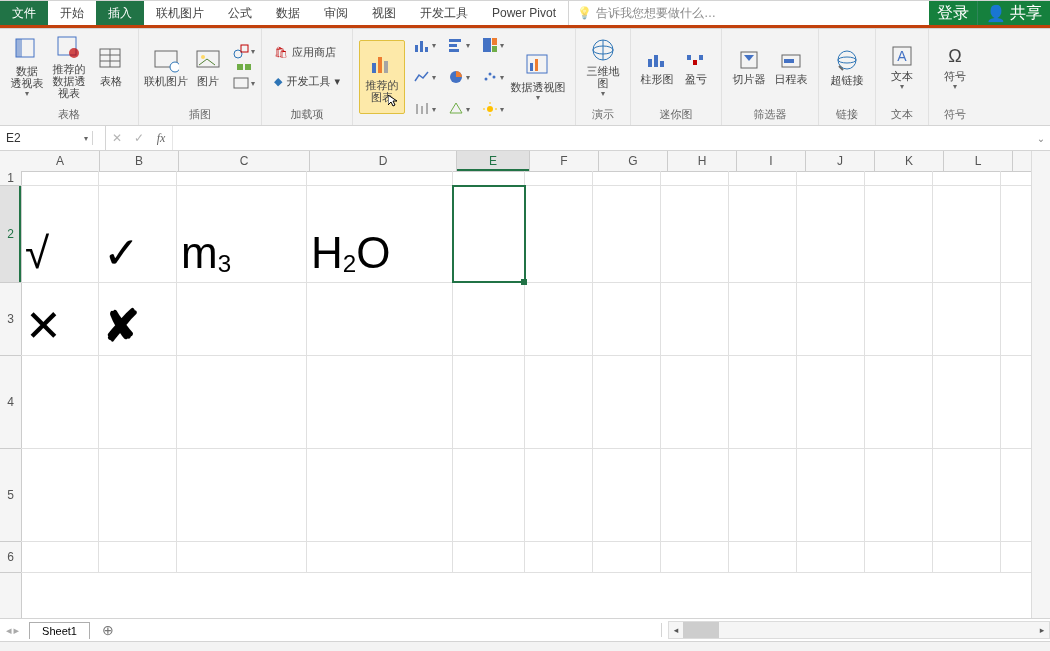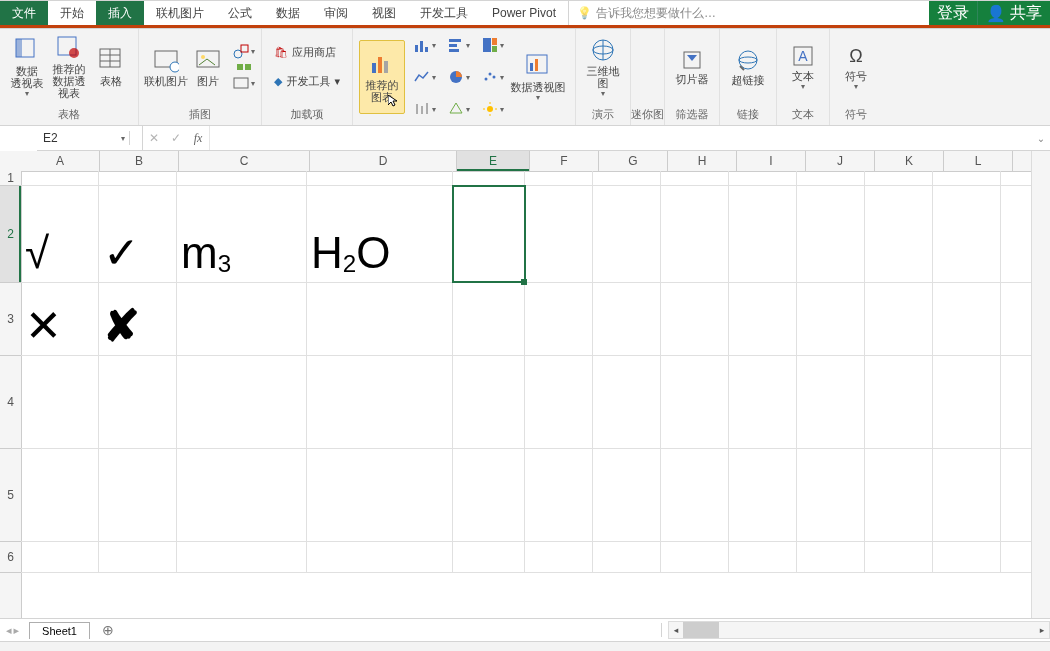--- a/index.html
+++ b/index.html
@@ -24,21 +24,21 @@
   .rbtn .dd { font-size:8px; color:#666; }
   .rbtn.cursor { background:#fde9a9; border:1px solid #e0c040; border-radius:2px; width:44px; }
   .smallbtn { display:flex; align-items:center; font-size:11px; color:#444; gap:4px; padding:3px 6px; cursor:pointer; }
   .mini-grid { display:grid; grid-template-columns:repeat(3, 28px); grid-auto-rows:28px; gap:4px 6px; align-items:center; }
   .mini { display:flex; align-items:center; justify-content:center; cursor:pointer; }
   .mini .dd { font-size:8px; color:#666; margin-left:2px; }
   .dlglaunch { display:flex; justify-content:flex-end; padding:0 4px 2px; }
   .dlglaunch span { width:10px; height:10px; border:1px solid #888; position:relative; display:block; cursor:pointer; }
   .dlglaunch span::after { content:""; position:absolute; right:-2px; bottom:-2px; width:5px; height:5px; border-right:1px solid #888; border-bottom:1px solid #888; }
 
-  .namebox-row { display:flex; align-items:center; height:24px; border-bottom:1px solid #d4d4d4; background:#fff;margin-left:37px; }
+  .namebox-row { display:flex; align-items:center; height:24px; border-bottom:1px solid #d4d4d4; background:#fff; }
   .namebox { width:82px; border-right:1px solid #d4d4d4; display:flex; align-items:center; justify-content:space-between; padding:0 4px 0 6px; font-size:12px; color:#333; }
   .namebox .dd { font-size:8px; color:#666; }
   .fx-x, .fx-chk, .fx-fx { width:22px; text-align:center; font-size:12px; color:#b4b4b4; }
   .fx-fx { font-style:italic; font-family:"Times New Roman",serif; color:#666;text-align:center; }
   .fbar { flex:1; height:100%; border-left:1px solid #e6e6e6; }
   .fx-expand { width:18px; text-align:center; color:#888; font-size:10px; cursor:pointer; }
 
   .sheet-wrap { position:relative; height:467px; overflow:hidden; }
   .corner { position:absolute; left:0; top:0; width:21px; height:20px; border-right:1px solid #ccc; border-bottom:1px solid #ccc; background:#f5f5f5; }
   .colheads { position:absolute; left:21px; right:18px; top:0; height:20px; display:flex; background:#f5f5f5; border-bottom:1px solid #ccc; }
@@ -301,32 +301,55 @@
           <div class="cap" style="white-space:pre-line">三维地
 图</div>
           <div class="dd">▾</div>
         </div>
     </div>
     <div class="glabel">演示</div>
   </div>
 
   <div class="group">
     <div class="grow">
+      <div class="rbtn" style="width:40px">
+          <svg width="22" height="22">
+            <rect x="2" y="10" width="4" height="8" fill="#4472c4"></rect>
+            <rect x="8" y="6" width="4" height="12" fill="#4472c4"></rect>
+            <rect x="14" y="12" width="4" height="6" fill="#4472c4"></rect>
+          </svg>
+          <div class="cap">柱形图</div>
+        </div>
+      <div class="rbtn" style="width:38px">
+          <svg width="22" height="22">
+            <rect x="2" y="6" width="4" height="5" fill="#4472c4"></rect>
+            <rect x="8" y="11" width="4" height="5" fill="#c00000"></rect>
+            <rect x="14" y="6" width="4" height="5" fill="#4472c4"></rect>
+          </svg>
+          <div class="cap">盈亏</div>
+        </div>
     </div>
     <div class="glabel">迷你图</div>
   </div>
 
   <div class="group">
     <div class="grow">
       <div class="rbtn" style="width:42px">
           <svg width="22" height="22">
             <rect x="3" y="3" width="16" height="16" fill="none" stroke="#666"></rect>
             <polygon points="6,6 16,6 11,12" fill="#4472c4"></polygon>
           </svg>
           <div class="cap">切片器</div>
+        </div>
+      <div class="rbtn" style="width:42px">
+          <svg width="22" height="22">
+            <rect x="2" y="6" width="18" height="12" fill="none" stroke="#666"></rect>
+            <rect x="4" y="10" width="10" height="4" fill="#4472c4"></rect>
+          </svg>
+          <div class="cap">日程表</div>
         </div>
     </div>
     <div class="glabel">筛选器</div>
   </div>
 
   <div class="group">
     <div class="grow">
       <div class="rbtn" style="width:44px">
           <svg width="24" height="24">
             <circle cx="12" cy="12" r="9" fill="none" stroke="#2e75b6"></circle>

